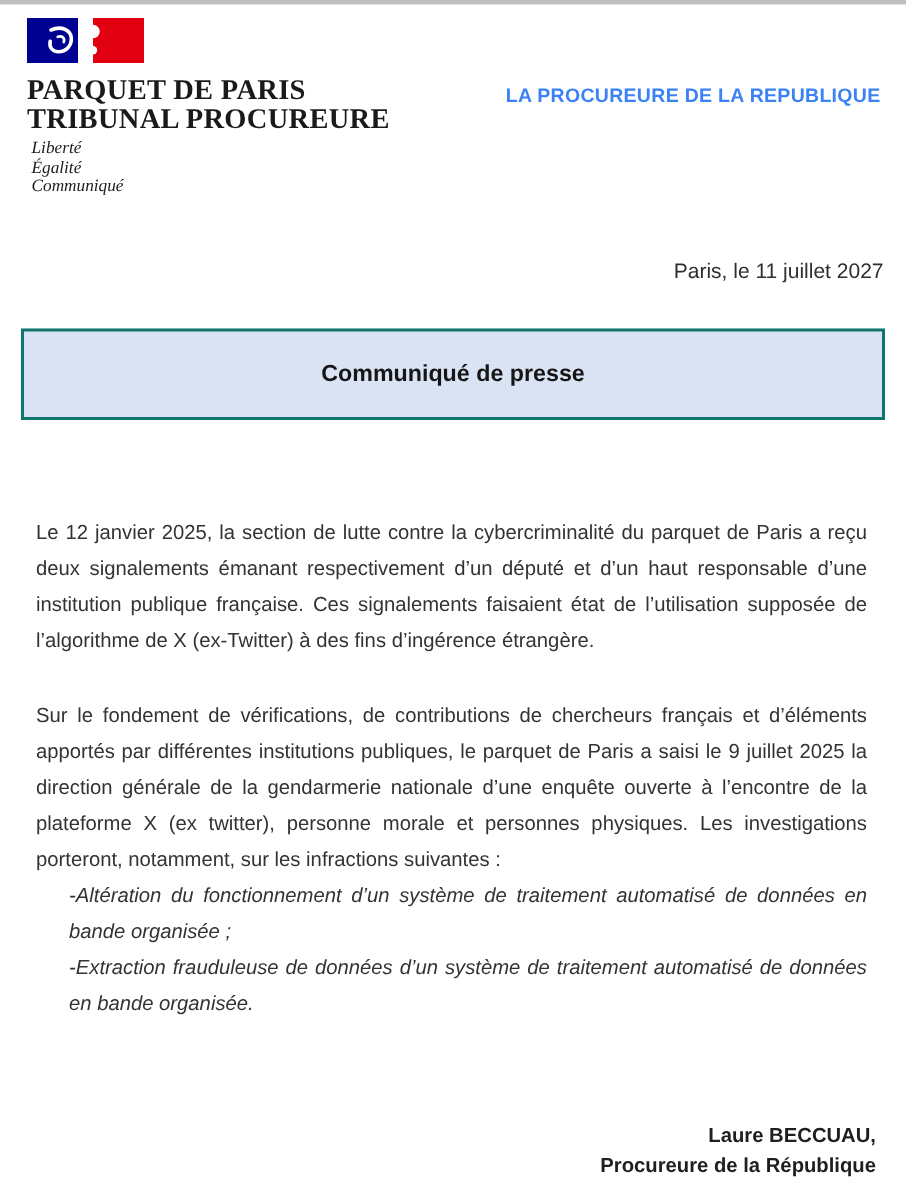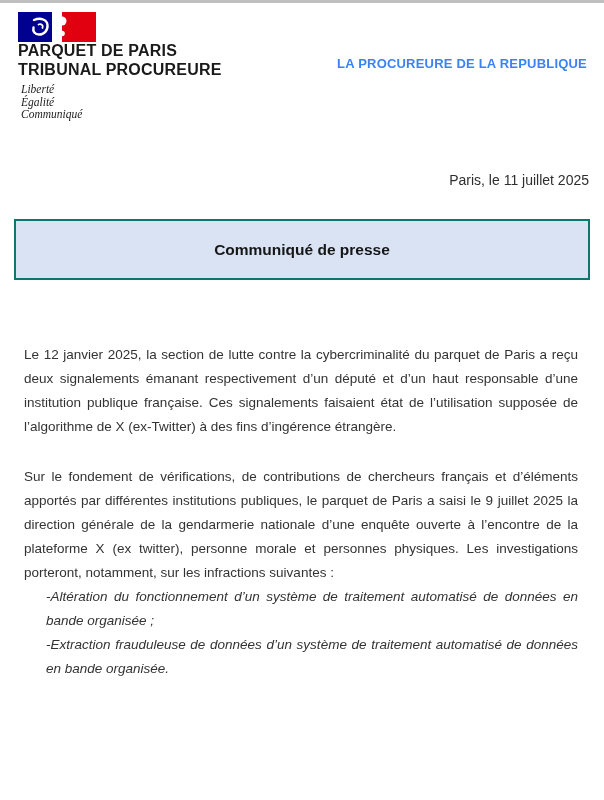--- a/index.html
+++ b/index.html
@@ -12,26 +12,27 @@
     color:#333333;
     overflow:hidden;
   }
   .top-strip {
     position:absolute; top:0; left:0; right:0; height:3px;
     background:#bfbfbf;
   }
   .brand { position:absolute; left:18px; top:12px; }
   .flag { display:block; }
   .org {
-    margin-top:0;
+    margin-top:10px;
     font-weight:bold;
-    font-size:16px; line-height:18.5px;
+    font-size:19px; line-height:18.5px;
     letter-spacing:0.2px;
     color:#1a1a1a;
     white-space:nowrap;
+    font-family:Liberation Serif, serif;
   }
   .motto {
     margin-top:4px; margin-left:3px;
     font-family:Liberation Serif, serif;
     font-style:italic;
     font-size:11.5px; line-height:12.5px;
     color:#1c1c1c;
   }
   .right-title {
     position:absolute; top:56px; right:17px;
@@ -92,29 +93,33 @@
     </div>
     <div class="motto">
       <div>Liberté</div>
       <div>Égalité</div>
       <div>Communiqué</div>
     </div>
   </div>
 
   <div class="right-title">LA PROCUREURE DE LA REPUBLIQUE</div>
 
-  <div class="dateline">Paris, le 11 juillet 2025</div>
+  <div class="dateline">Paris, le 11 juillet 2027</div>
 
   <div class="banner">
     <span class="banner-title">Communiqué de presse</span>
   </div>
 
   <div class="body-text">
     <p>Le 12 janvier 2025, la section de lutte contre la cybercriminalité du parquet de Paris a reçu deux signalements émanant respectivement d’un député et d’un haut responsable d’une institution publique française. Ces signalements faisaient état de l’utilisation supposée de l’algorithme de X (ex-Twitter) à des fins d’ingérence étrangère.</p>
     <p class="p2">Sur le fondement de vérifications, de contributions de chercheurs français et d’éléments apportés par différentes institutions publiques, le parquet de Paris a saisi le 9 juillet 2025 la direction générale de la gendarmerie nationale d’une enquête ouverte à l’encontre de la plateforme X (ex twitter), personne morale et personnes physiques. Les investigations porteront, notamment, sur les infractions suivantes&nbsp;:</p>
     <div class="bullets">
       <p class="bullet">-Altération du fonctionnement d’un système de traitement automatisé de données en bande organisée&nbsp;;</p>
       <p class="bullet">-Extraction frauduleuse de données d’un système de traitement automatisé de données en bande organisée.</p>
     </div>
   </div>
 
+  <div class="signature">
+    <div>Laure BECCUAU,</div>
+    <div>Procureure de la République</div>
+  </div>
 
 </div>
 
 </body></html>

